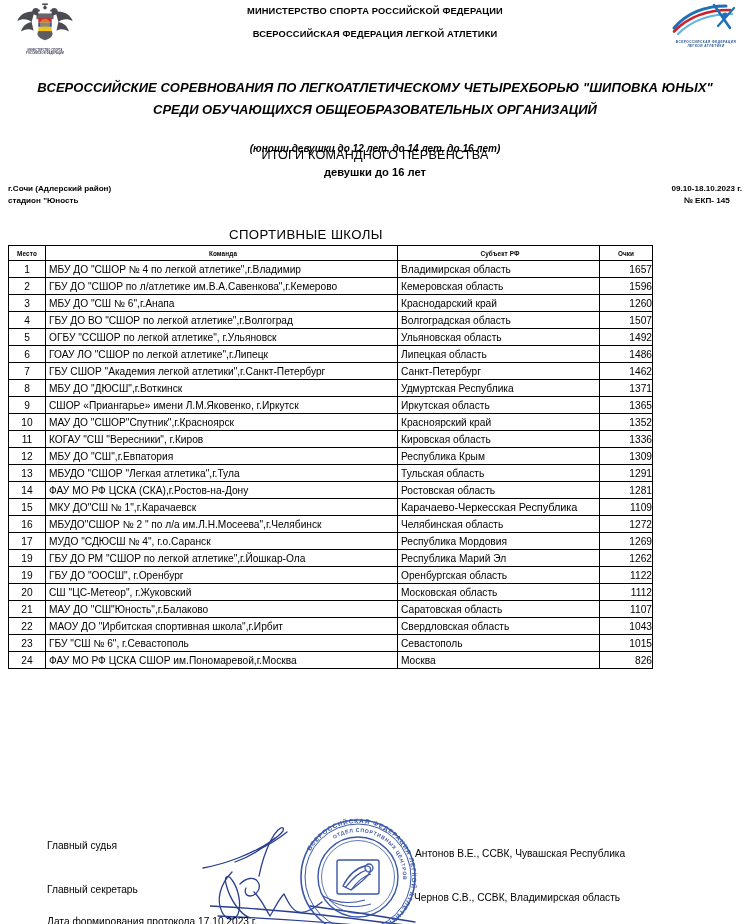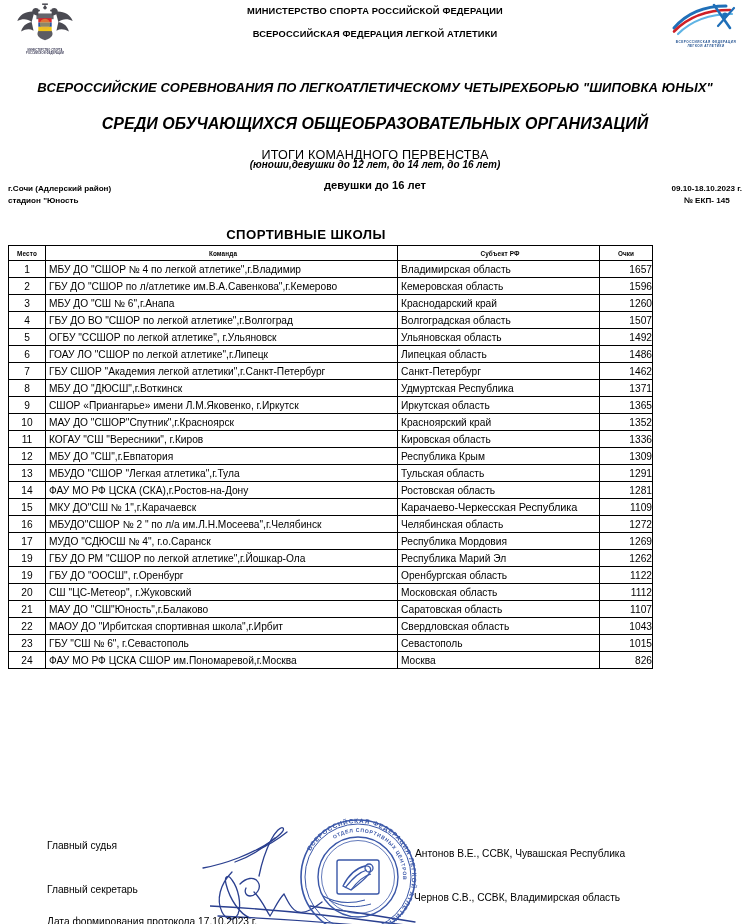--- a/index.html
+++ b/index.html
@@ -69,31 +69,31 @@
   
   .comp-title {
     position: absolute;
     top: 80px; left: 0;
     width: 750px;
     text-align: center;
     font-style: italic;
     font-weight: bold;
   }
   .comp-title .t1 { font-size: 13px; letter-spacing: 0.05px; }
-  .comp-title .t2 { font-size: 16px; margin-top: 20px; }
+  .comp-title .t2 { font-size: 13px; margin-top: 7px; }
   .comp-title .t3 { font-size: 10px; margin-top: 26px; }
 
   .results-title {
     position: absolute;
     top: 148px; left: 0;
     width: 750px;
     text-align: center;
   }
   .results-title .r1 { font-size: 12.6px; font-weight: normal; letter-spacing: 0.2px; }
-  .results-title .r2 { font-size: 11.2px; font-weight: bold; margin-top: 17px; }
+  .results-title .r2 { font-size: 11.2px; font-weight: bold; margin-top: 4px; }
 
   .place-info {
     position: absolute;
     top: 183px; left: 8px;
     font-size: 8.1px;
     font-weight: bold;
     line-height: 11.5px;
   }
   .date-info {
     position: absolute;
@@ -103,21 +103,21 @@
     line-height: 11.5px;
     text-align: center;
   }
 
   .section-title {
     position: absolute;
     top: 227px; left: 0;
     width: 612px;
     text-align: center;
     font-size: 13.2px;
-    font-weight: bold;
+    font-weight: normal;
     letter-spacing: 0.4px;
   }
 
   
   .results-table {
     position: absolute;
     top: 245px;
     left: 8px;
     width: 634px;
     border-collapse: collapse;

